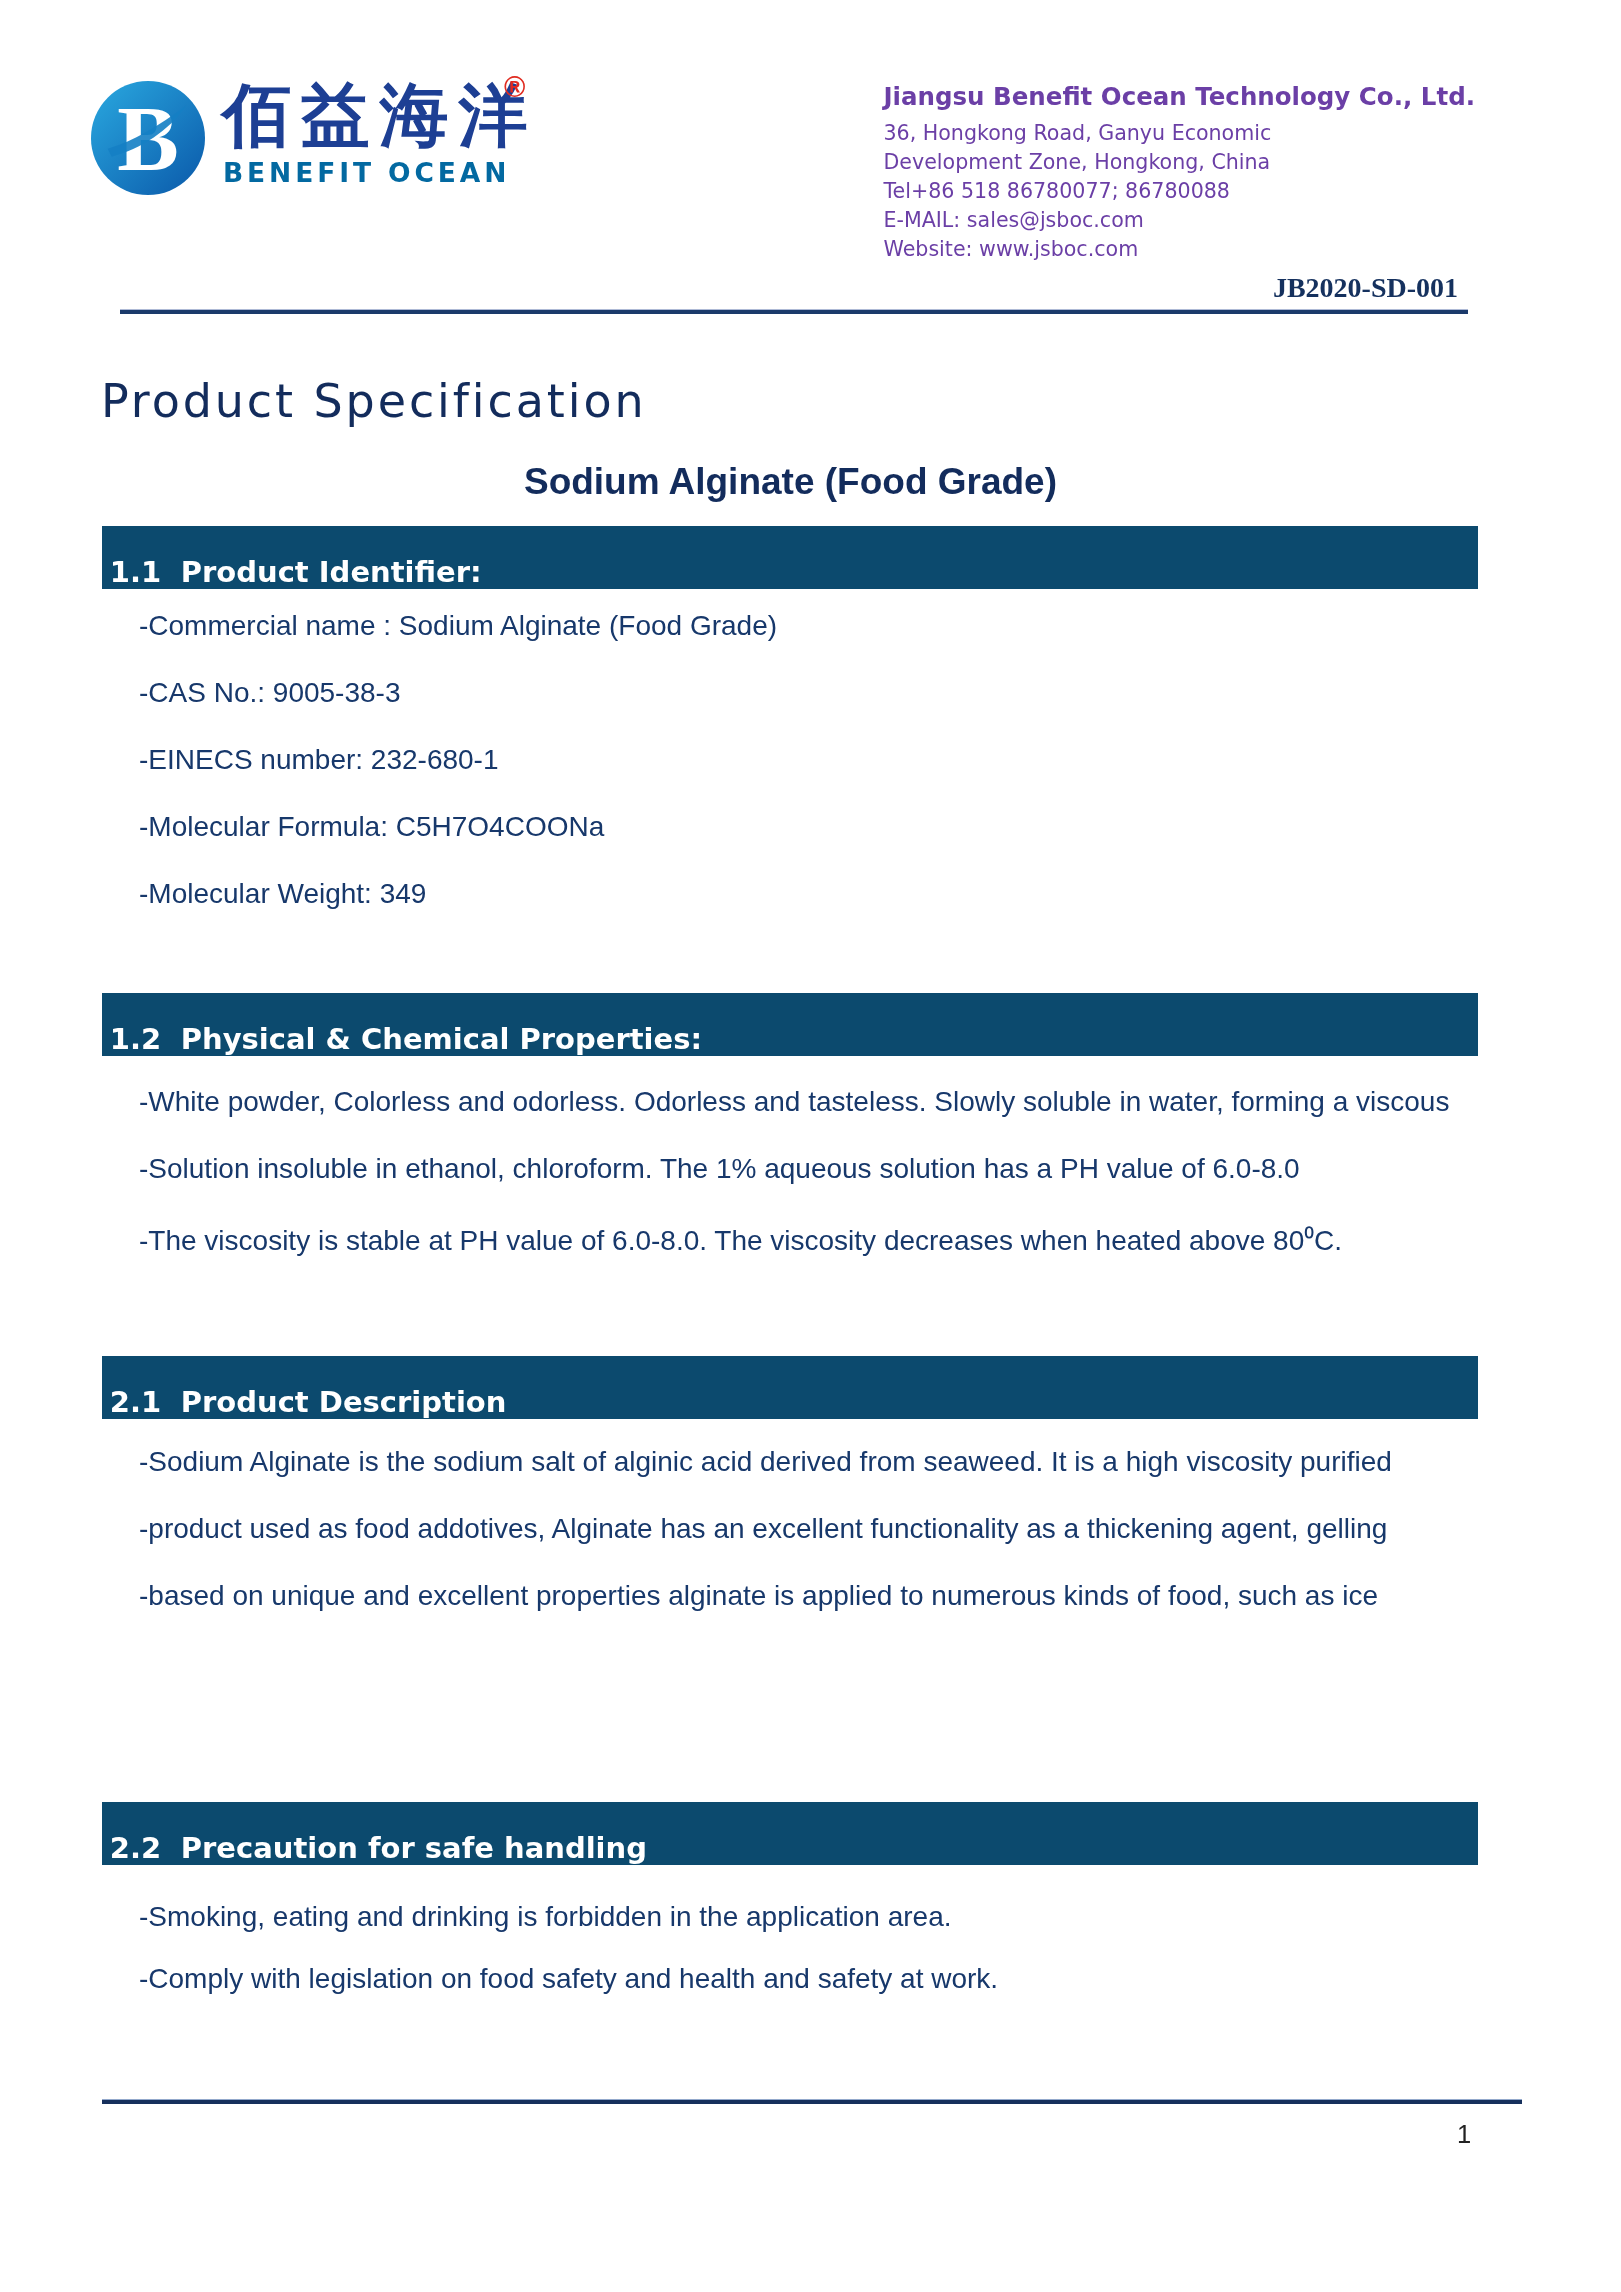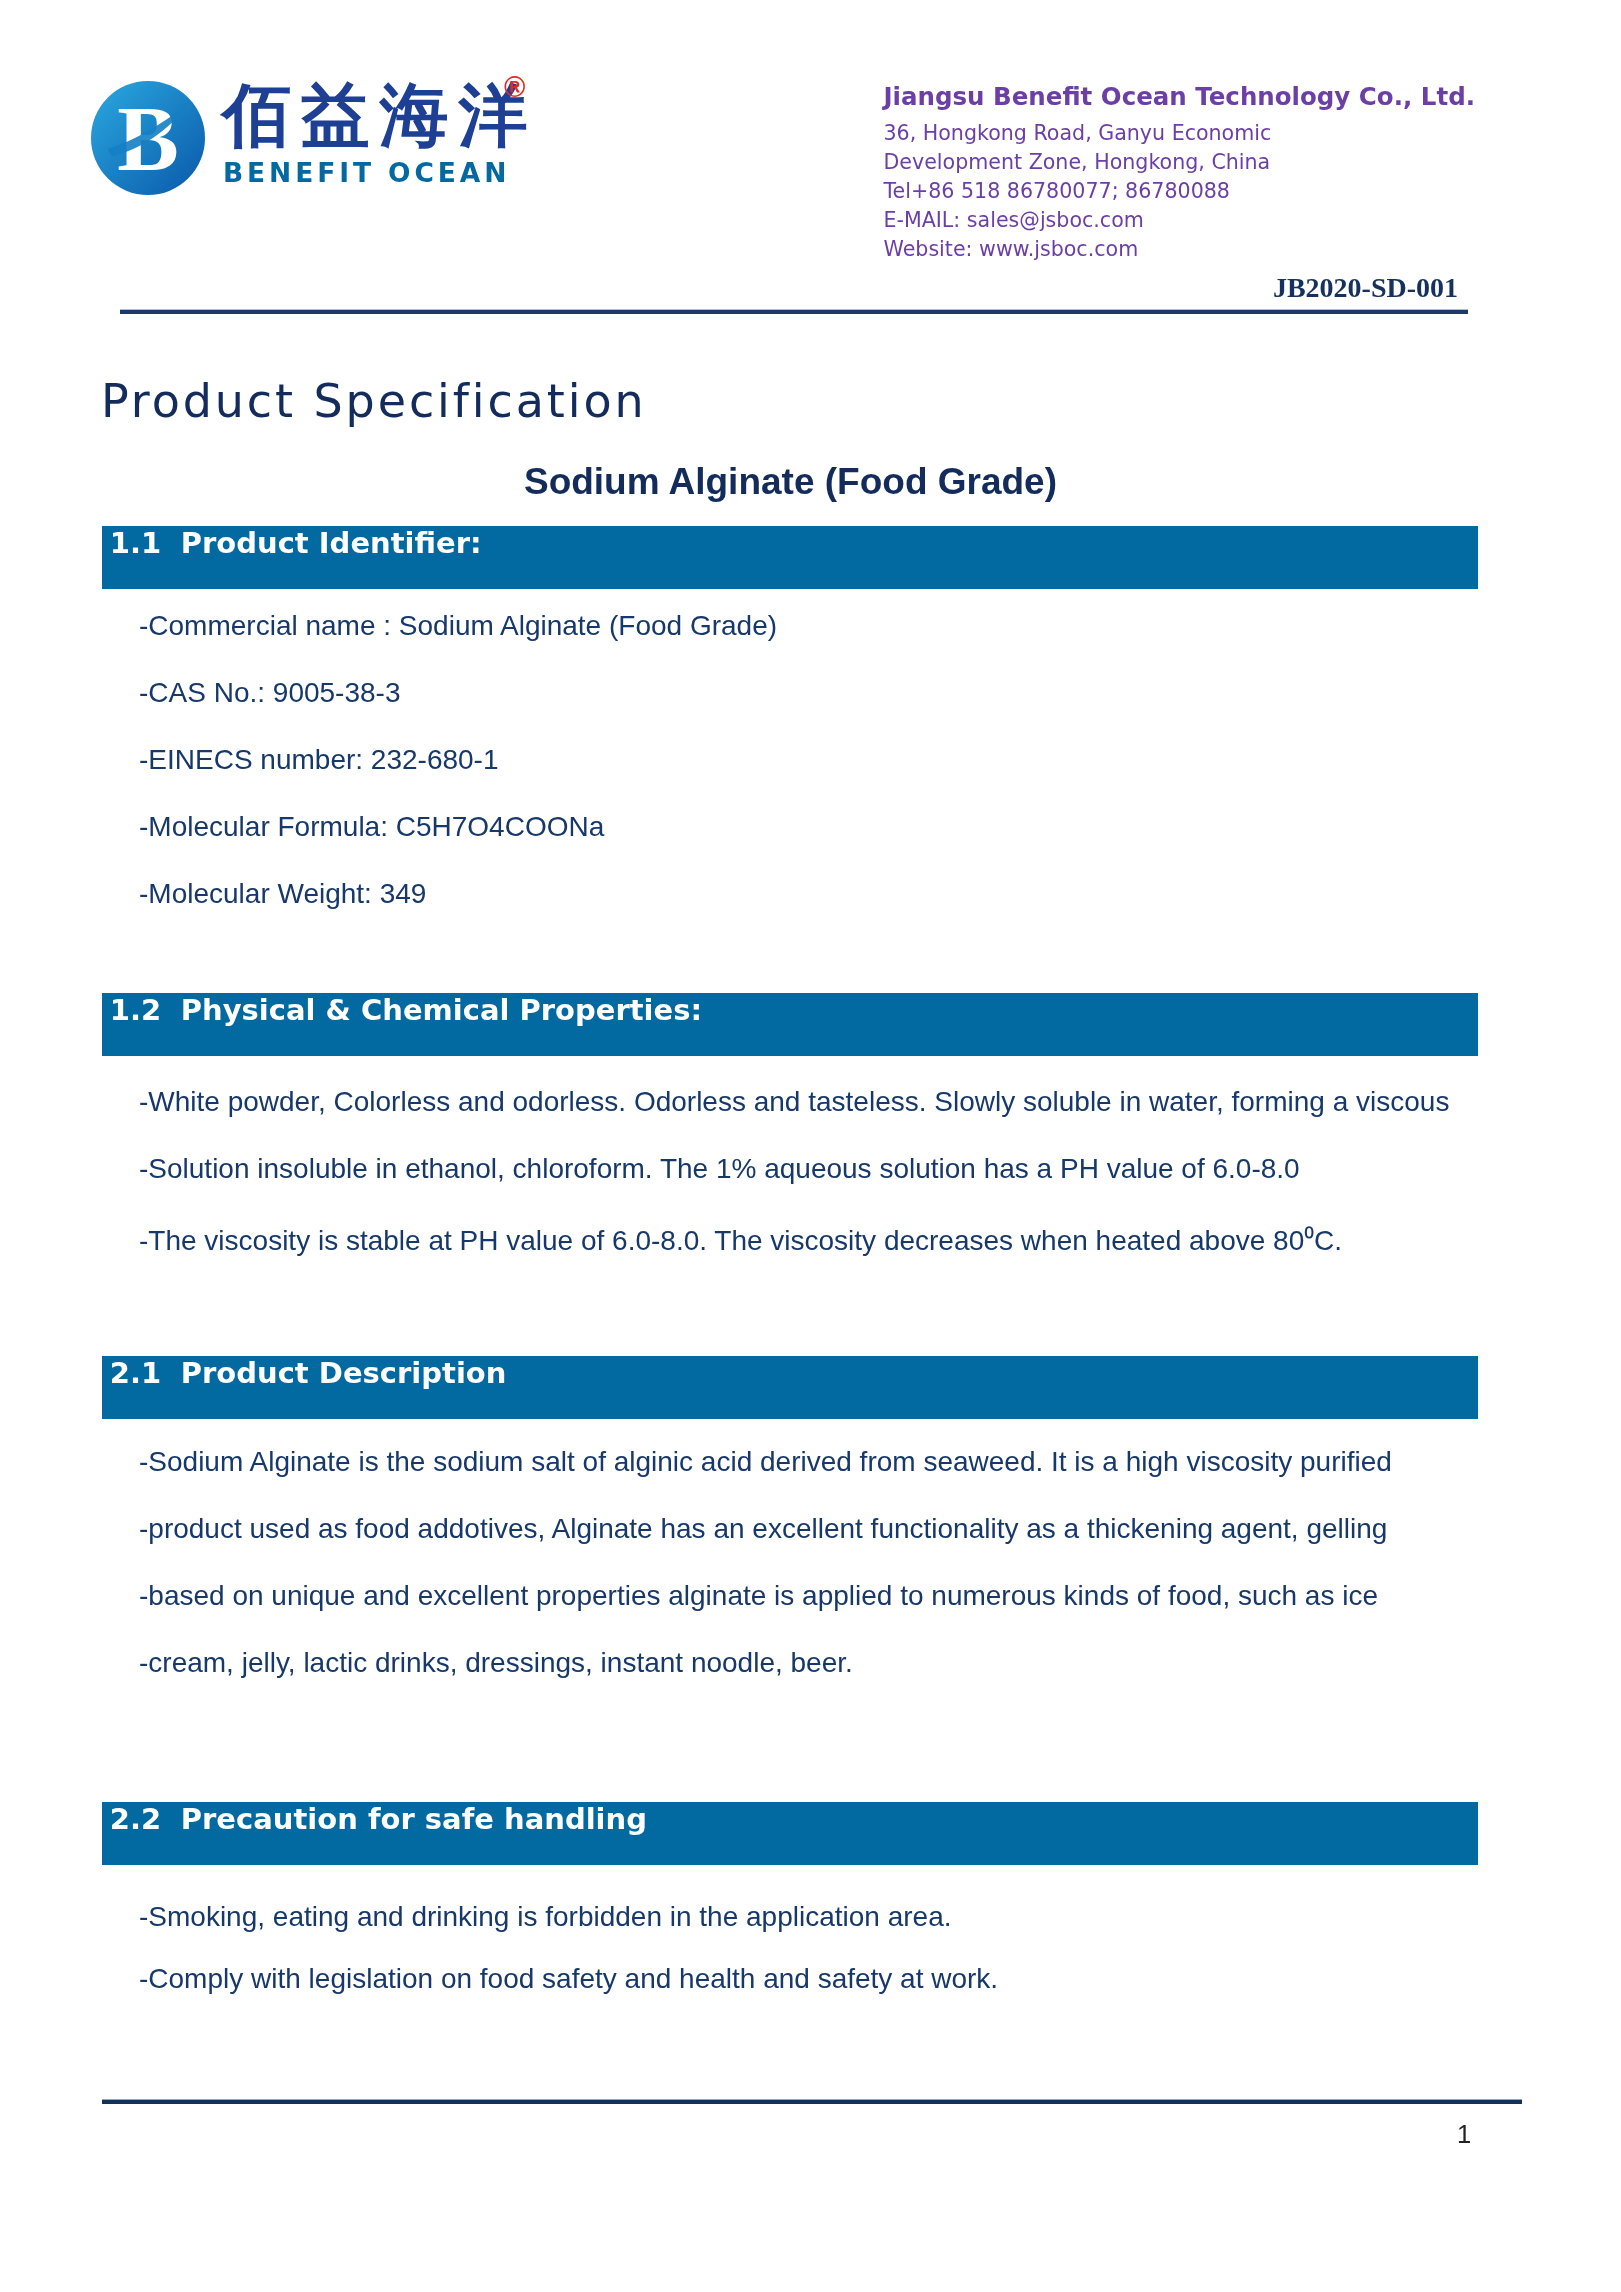--- a/index.html
+++ b/index.html
@@ -39,22 +39,22 @@
     font-family:"DejaVu Sans", sans-serif; font-weight:normal; font-size:46px;
     color:#132c5c; letter-spacing:2.9px;
   }
   .subtitle {
     position:absolute; left:101px; top:461px; width:1379px; text-align:center;
     font-family:"Liberation Sans", sans-serif; font-weight:bold; font-size:37px;
     color:#132c5c;
   }
   
   .bar {
-    position:absolute; left:102px; width:1376px; height:63px; background:#0369a1;
-    color:#ffffff; display:flex; align-items:flex-start;
+    position:absolute; left:102px; width:1376px; height:63px; background:#0c4a6e;
+    color:#ffffff; display:flex; align-items:flex-end;
     font-family:"DejaVu Sans", sans-serif; font-weight:bold; font-size:29px;
   }
   .bar .num { padding-left:7.8px; min-width:71px; }
   .bar-1 { top:526px; } .bar-2 { top:993px; } .bar-3 { top:1356px; } .bar-4 { top:1802px; }
   
   .body-block { position:absolute; left:139px; width:1392px; color:#17386b; font-size:28px; }
   .body-block .line { margin-bottom:35px; white-space:nowrap; }
   .body-1 { top:610px; }
   .body-2 { top:1086px; }
   .body-3 { top:1446px; }
@@ -126,21 +126,20 @@
   </div>
 
   <div class="bar bar-3">
     <span class="num">2.1</span>
     <span>Product Description</span>
   </div>
   <div class="body-block body-3">
     <div class="line">-Sodium Alginate is the sodium salt of alginic acid derived from seaweed. It is a high viscosity purified</div>
     <div class="line">-product used as food addotives, Alginate has an excellent functionality as a thickening agent, gelling</div>
     <div class="line">-based on unique and excellent properties alginate is applied to numerous kinds of food, such as ice</div>
-    <div class="line">-cream, jelly, lactic drinks, dressings, instant noodle, beer.</div>
   </div>
 
   <div class="bar bar-4">
     <span class="num">2.2</span>
     <span>Precaution for safe handling</span>
   </div>
   <div class="body-block body-4">
     <div class="line">-Smoking, eating and drinking is forbidden in the application area.</div>
     <div class="line">-Comply with legislation on food safety and health and safety at work.</div>
   </div>

